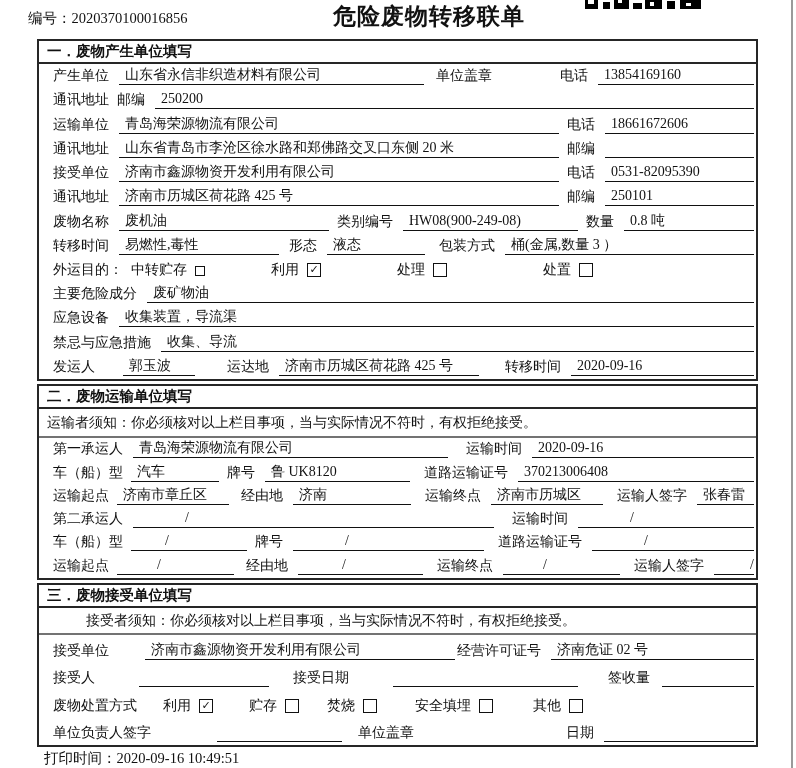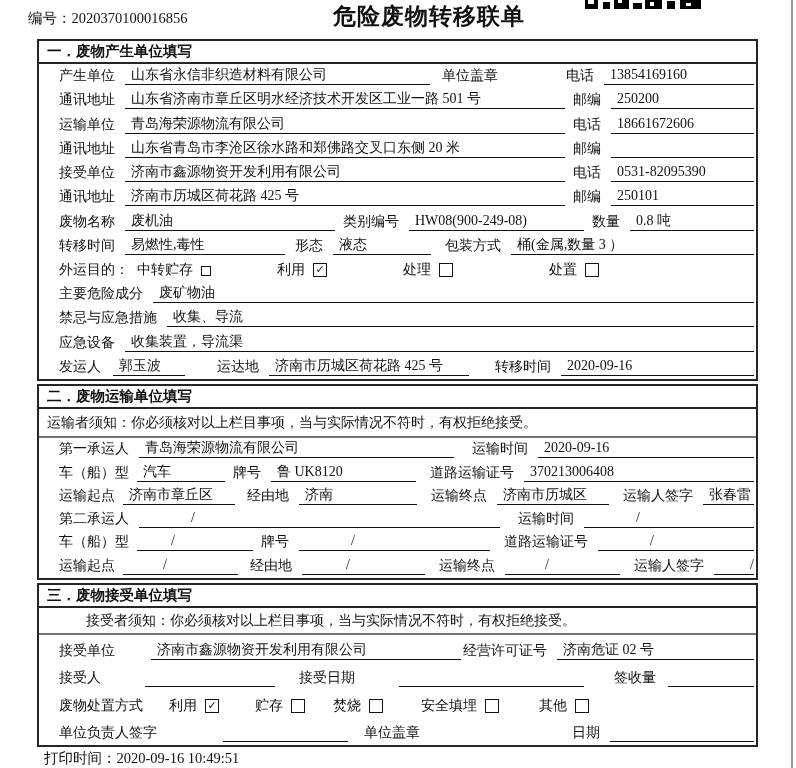--- a/index.html
+++ b/index.html
@@ -19,21 +19,21 @@
            padding-left:8px;}
   .notice{border-bottom:2px solid #737373;box-sizing:border-box;font-size:14px;
           padding-left:8px;display:flex;align-items:center;}
   #box2 .notice{height:29px;}
   #box3 .notice{height:27px;padding-left:47px;}
   .row{display:flex;align-items:flex-end;padding:0 2px 3px 6px;box-sizing:border-box;font-size:14px;}
   #box1 .row{height:24.23px;}
   #box2 .row{height:23.3px;}
   #box3 .row{height:27.5px;}
   .lb{white-space:nowrap;margin-left:8px;}
-  .lb:first-child{margin-left:14px;}
+  .lb:first-child{margin-left:8px;}
   .vl{border-bottom:1px solid #111;margin-left:10px;padding:0 4px 0 6px;white-space:nowrap;overflow:hidden;min-height:17px;}
   .grow{flex:1;}
   .slash{padding-left:52px;}
   .cb{display:inline-block;width:12px;height:12px;border:1px solid #111;margin-left:8px;margin-bottom:2px;
       text-align:center;line-height:11px;font-size:11px;flex:none;}
   .cb.sm{width:8px;height:8px;margin-bottom:3px;}
   .ck{font-style:normal;}
   .footer{position:absolute;left:44px;top:749px;font-size:14.5px;white-space:nowrap;}
 </style>
 </head>
@@ -62,21 +62,20 @@
   <div class="row">
     <span class="lb">产生单位</span>
     <span class="vl" style="width:295px">山东省永信非织造材料有限公司</span>
     <span class="lb" style="margin-left:12px">单位盖章</span>
     <span class="lb" style="margin-left:68px">电话</span>
     <span class="vl grow">13854169160</span>
   </div>
 
   <div class="row">
     <span class="lb">通讯地址</span>
-    <span class="vl" style="width:430px">山东省济南市章丘区明水经济技术开发区工业一路 501 号</span>
     <span class="lb">邮编</span>
     <span class="vl grow">250200</span>
   </div>
 
   <div class="row">
     <span class="lb">运输单位</span>
     <span class="vl" style="width:430px">青岛海荣源物流有限公司</span>
     <span class="lb">电话</span>
     <span class="vl grow">18661672606</span>
   </div>
@@ -131,32 +130,32 @@
     <span class="lb" style="margin-left:96px">处置</span>
     <span class="cb"></span>
   </div>
 
   <div class="row">
     <span class="lb">主要危险成分</span>
     <span class="vl grow">废矿物油</span>
   </div>
 
   <div class="row">
+    <span class="lb">应急设备</span>
+    <span class="vl grow">收集装置，导流渠</span>
+  </div>
+
+  <div class="row">
     <span class="lb">禁忌与应急措施</span>
     <span class="vl grow">收集、导流</span>
   </div>
 
   <div class="row">
-    <span class="lb">应急设备</span>
-    <span class="vl grow">收集装置，导流渠</span>
-  </div>
-
-  <div class="row">
     <span class="lb">发运人</span>
-    <span class="vl" style="width:62px;margin-left:12px">郭玉波</span>
+    <span class="vl" style="width:62px;margin-left:28px">郭玉波</span>
     <span class="lb" style="margin-left:32px">运达地</span>
     <span class="vl" style="width:190px">济南市历城区荷花路 425 号</span>
     <span class="lb" style="margin-left:26px">转移时间</span>
     <span class="vl grow">2020-09-16</span>
   </div>
 </div>
 
 <div class="box" id="box2">
   <div class="sect-hd">二．废物运输单位填写</div>
   <div class="notice">运输者须知：你必须核对以上栏目事项，当与实际情况不符时，有权拒绝接受。</div>

